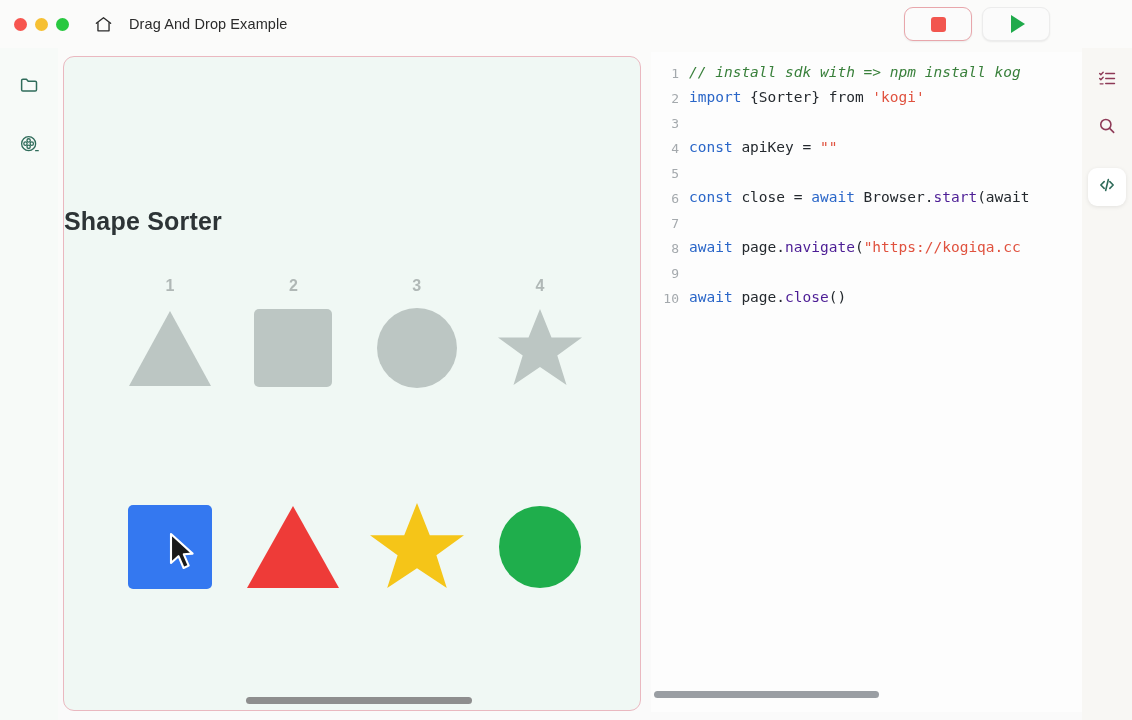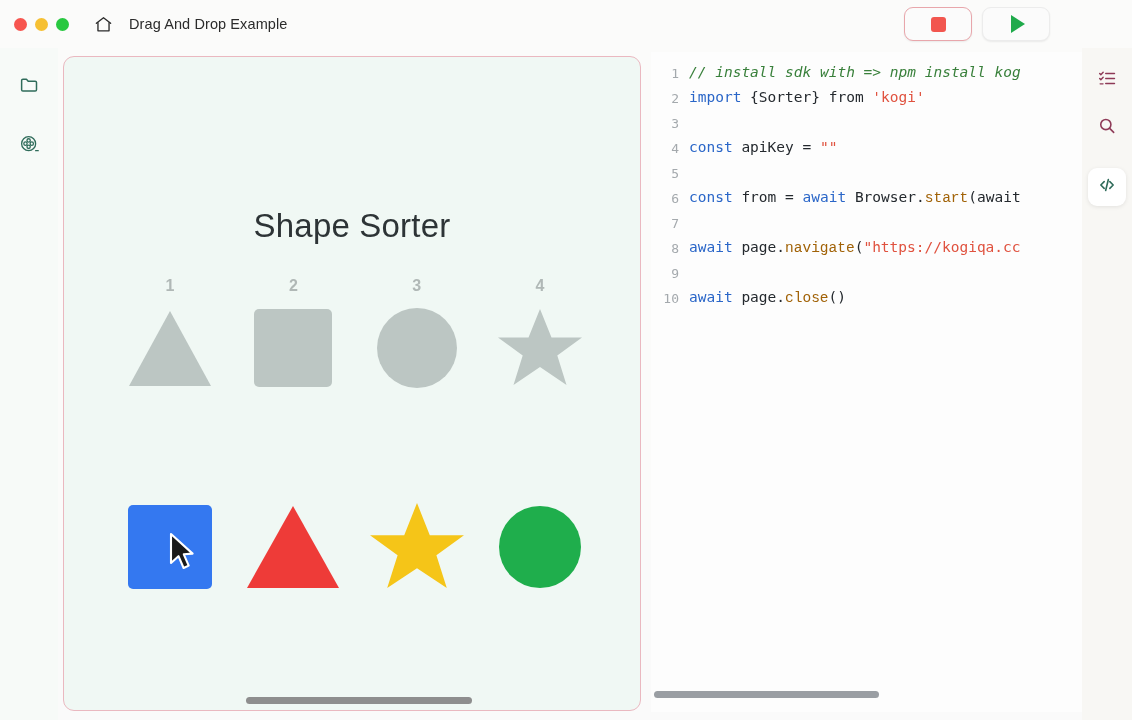--- a/index.html
+++ b/index.html
@@ -92,22 +92,22 @@
     width: 578px; height: 655px;
     background: #f0f8f4;
     border: 1.5px solid #eab8c0;
     border-radius: 11px;
     overflow: hidden;
   }
   .stage { position: relative; width: 100%; height: 100%; }
 
   .stage-title {
     position: absolute; left: 0; right: 0; top: 150px;
-    text-align: center;
-    font-size: 33px; font-weight: normal;
+    text-align: left;
+    font-size: 25px; font-weight: bold;
     color: #2d3436;
     letter-spacing: .2px;
   }
 
   
   .slots {
     position: absolute; left: 56px; top: 220px;
     width: 470px;
     display: flex; justify-content: space-between; align-items: flex-start;
   }
@@ -168,21 +168,21 @@
     color: #a4a9ad;
     font-size: 13px;
     padding-right: 10px;
     padding-top: 2px;
     user-select: none;
   }
   .code-text { color: #24292e; }
   .tk-com { color: #39803b; font-style: italic; margin-top: 29px; }
   .tk-kw  { color: #2a66c8; }
   .tk-str { color: #e0523f; }
-  .tk-fn  { color: #a16207; font-family: Liberation Mono, monospace; }
+  .tk-fn  { color: #4c1d95; }
   .tk-pl  { color: #24292e; }
 
   .h-scroll-code {
     position: absolute; left: 3px; bottom: 14px;
     width: 225px; height: 7px;
     background: #9a9ea3;
     border-radius: 4px;
   }
 </style>
 </head>
@@ -336,21 +336,21 @@
     </div>
   </div>
 
   <div class="code-panel">
     <div class="code-lines" id="code-lines">
         <div class="code-row"><span class="ln">1</span><span class="code-text"><span class="tk-com">// install sdk with =&gt; npm install kog</span></span></div>
         <div class="code-row"><span class="ln">2</span><span class="code-text"><span class="tk-kw">import</span><span class="tk-pl"> {Sorter} from </span><span class="tk-str">'kogi'</span></span></div>
         <div class="code-row"><span class="ln">3</span><span class="code-text"></span></div>
         <div class="code-row"><span class="ln">4</span><span class="code-text"><span class="tk-kw">const</span><span class="tk-pl"> apiKey = </span><span class="tk-str">""</span></span></div>
         <div class="code-row"><span class="ln">5</span><span class="code-text"></span></div>
-        <div class="code-row"><span class="ln">6</span><span class="code-text"><span class="tk-kw">const</span><span class="tk-pl"> from = </span><span class="tk-kw">await</span><span class="tk-pl"> Browser.</span><span class="tk-fn">start</span><span class="tk-pl">(await</span></span></div>
+        <div class="code-row"><span class="ln">6</span><span class="code-text"><span class="tk-kw">const</span><span class="tk-pl"> close = </span><span class="tk-kw">await</span><span class="tk-pl"> Browser.</span><span class="tk-fn">start</span><span class="tk-pl">(await</span></span></div>
         <div class="code-row"><span class="ln">7</span><span class="code-text"></span></div>
         <div class="code-row"><span class="ln">8</span><span class="code-text"><span class="tk-kw">await</span><span class="tk-pl"> page.</span><span class="tk-fn">navigate</span><span class="tk-pl">(</span><span class="tk-str">"https://kogiqa.cc</span></span></div>
         <div class="code-row"><span class="ln">9</span><span class="code-text"></span></div>
         <div class="code-row"><span class="ln">10</span><span class="code-text"><span class="tk-kw">await</span><span class="tk-pl"> page.</span><span class="tk-fn">close</span><span class="tk-pl">()</span></span></div>
       </div>
     <div class="h-scroll-code"></div>
   </div>
 
 </div>
 

